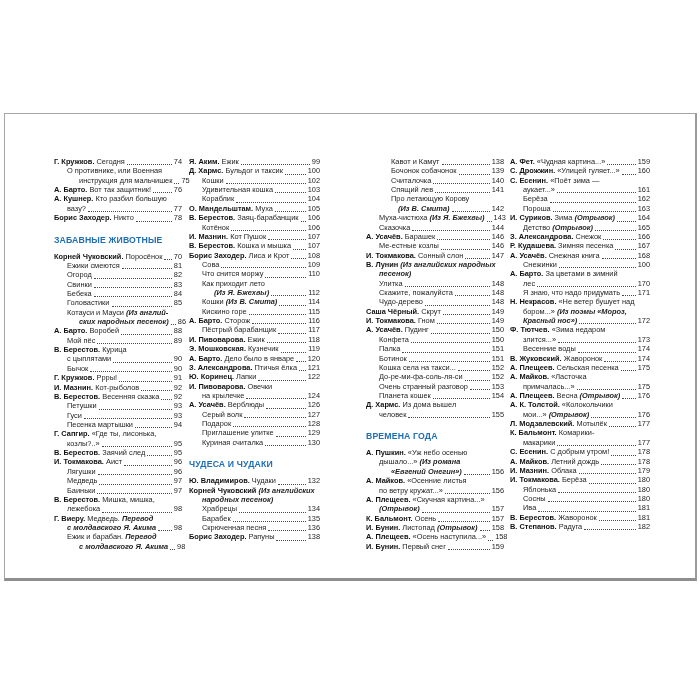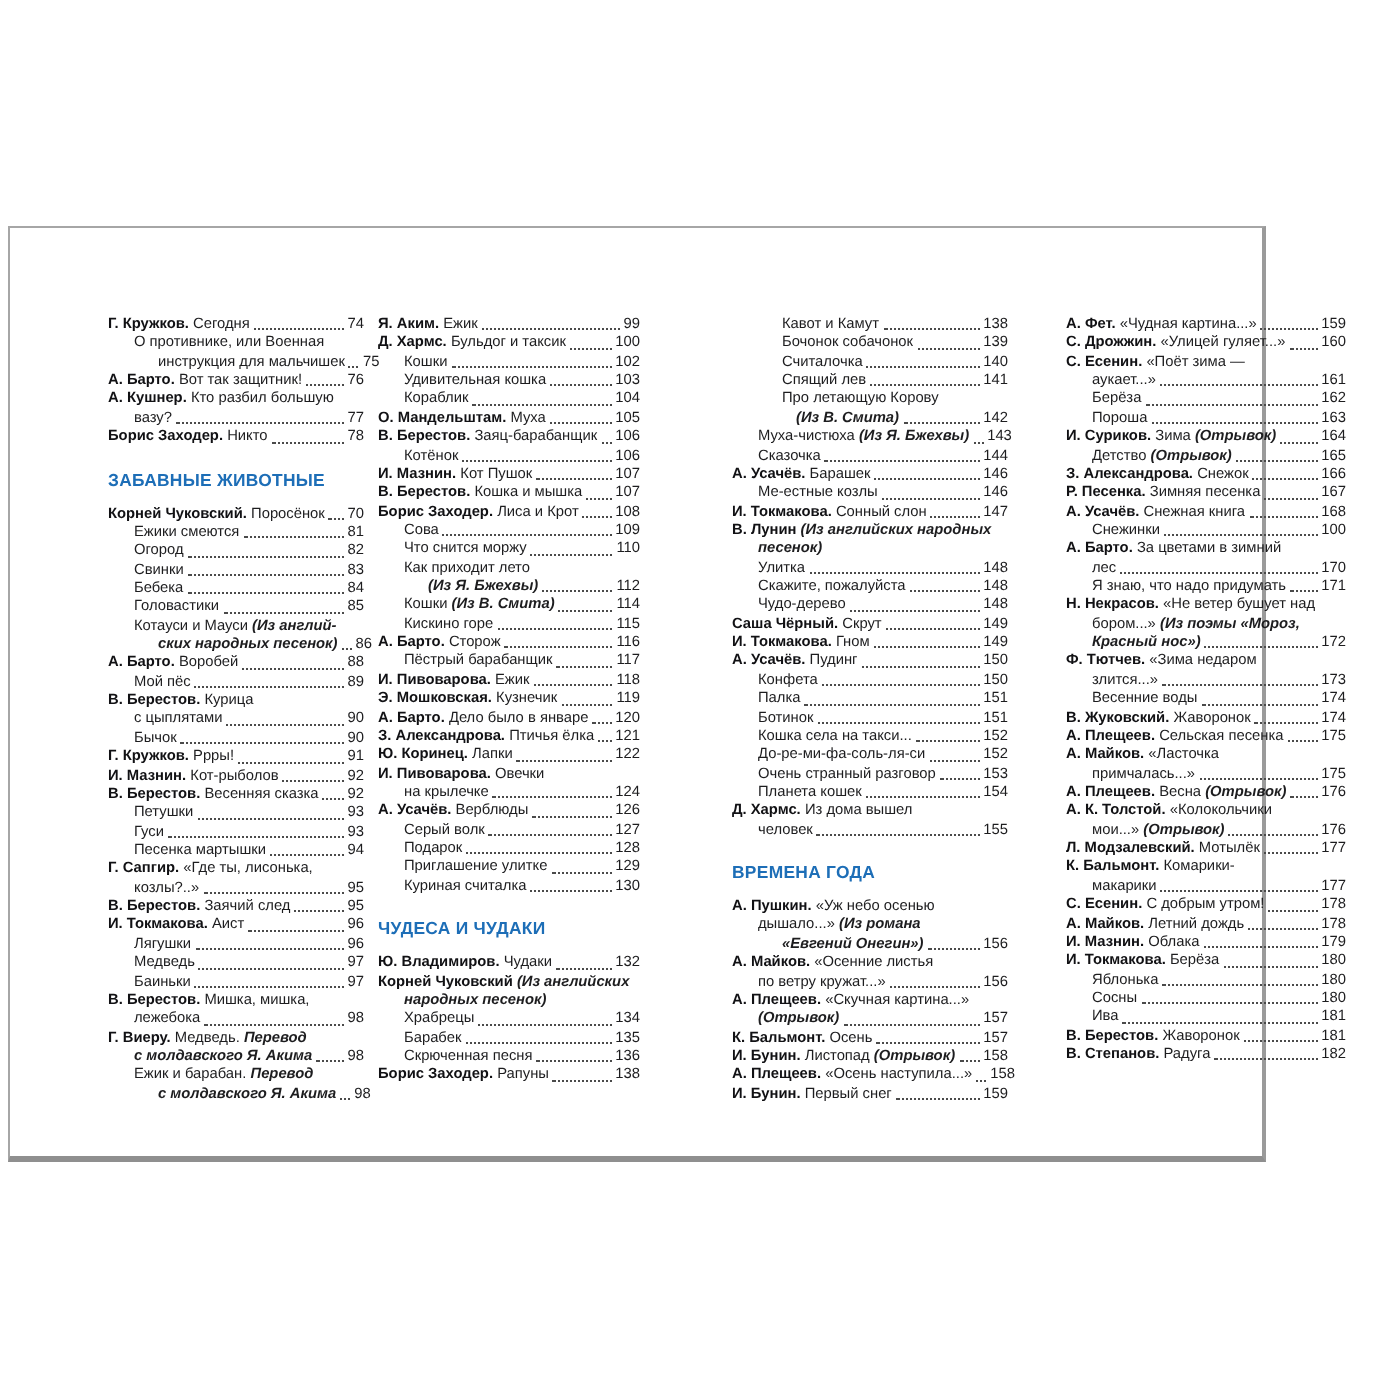--- a/index.html
+++ b/index.html
@@ -1,31 +1,31 @@
 <!DOCTYPE html>
 <html><head>
 <meta charset="utf-8">
 <style>
   html,body { margin:0; padding:0; background:#ffffff; }
   .canvas {
     position:relative; width:700px; height:700px; background:#ffffff;
     font-family:"Liberation Sans", sans-serif; overflow:hidden;
   }
   .scan-page {
-    position:absolute; left:4px; top:113px; width:629px; height:468px;
+    position:absolute; left:4px; top:113px; width:693px; height:468px;
     box-sizing:border-box; background:#ffffff;
     border:1px solid #a6a6a6;
     border-bottom:3px solid #8f8f8f;
     border-right:2px solid #9a9a9a;
   }
   .col { position:absolute; top:43px; }
   .col[data-col="0"] { left:49px;  width:128px; }
   .col[data-col="1"] { left:184px; width:131px; }
   .col[data-col="2"] { left:361px; width:138px; }
-  .col[data-col="3"] { left:528px; width:140px; }
+  .col[data-col="3"] { left:505px; width:140px; }
 
   .row {
     display:flex; align-items:baseline;
     font-size:7.4px; line-height:9.36px; color:#1d1d1f;
   }
   .row.ind1 { padding-left:13px; }
   .row.ind2 { padding-left:25px; }
   .row.ind3 { padding-left:32px; }
   .txt { white-space:nowrap; }
   .txt b { font-weight:bold; color:#111114; }
@@ -633,21 +633,21 @@
           <span class="txt"><span>Детство</span> <i>(Отрывок)</i></span>
           <span class="lead"></span>
           <span class="pg">165</span>
         </div>
         <div class="row">
           <span class="txt"><b>З. Александрова.</b> <span>Снежок</span></span>
           <span class="lead"></span>
           <span class="pg">166</span>
         </div>
         <div class="row">
-          <span class="txt"><b>Р. Песенка.</b> <span>Зимняя песенка</span></span>
+          <span class="txt"><b>Р. Кудашева.</b> <span>Зимняя песенка</span></span>
           <span class="lead"></span>
           <span class="pg">167</span>
         </div>
         <div class="row">
           <span class="txt"><b>А. Усачёв.</b> <span>Снежная книга</span></span>
           <span class="lead"></span>
           <span class="pg">168</span>
         </div>
         <div class="row ind1">
           <span class="txt"><span>Снежинки</span></span>

